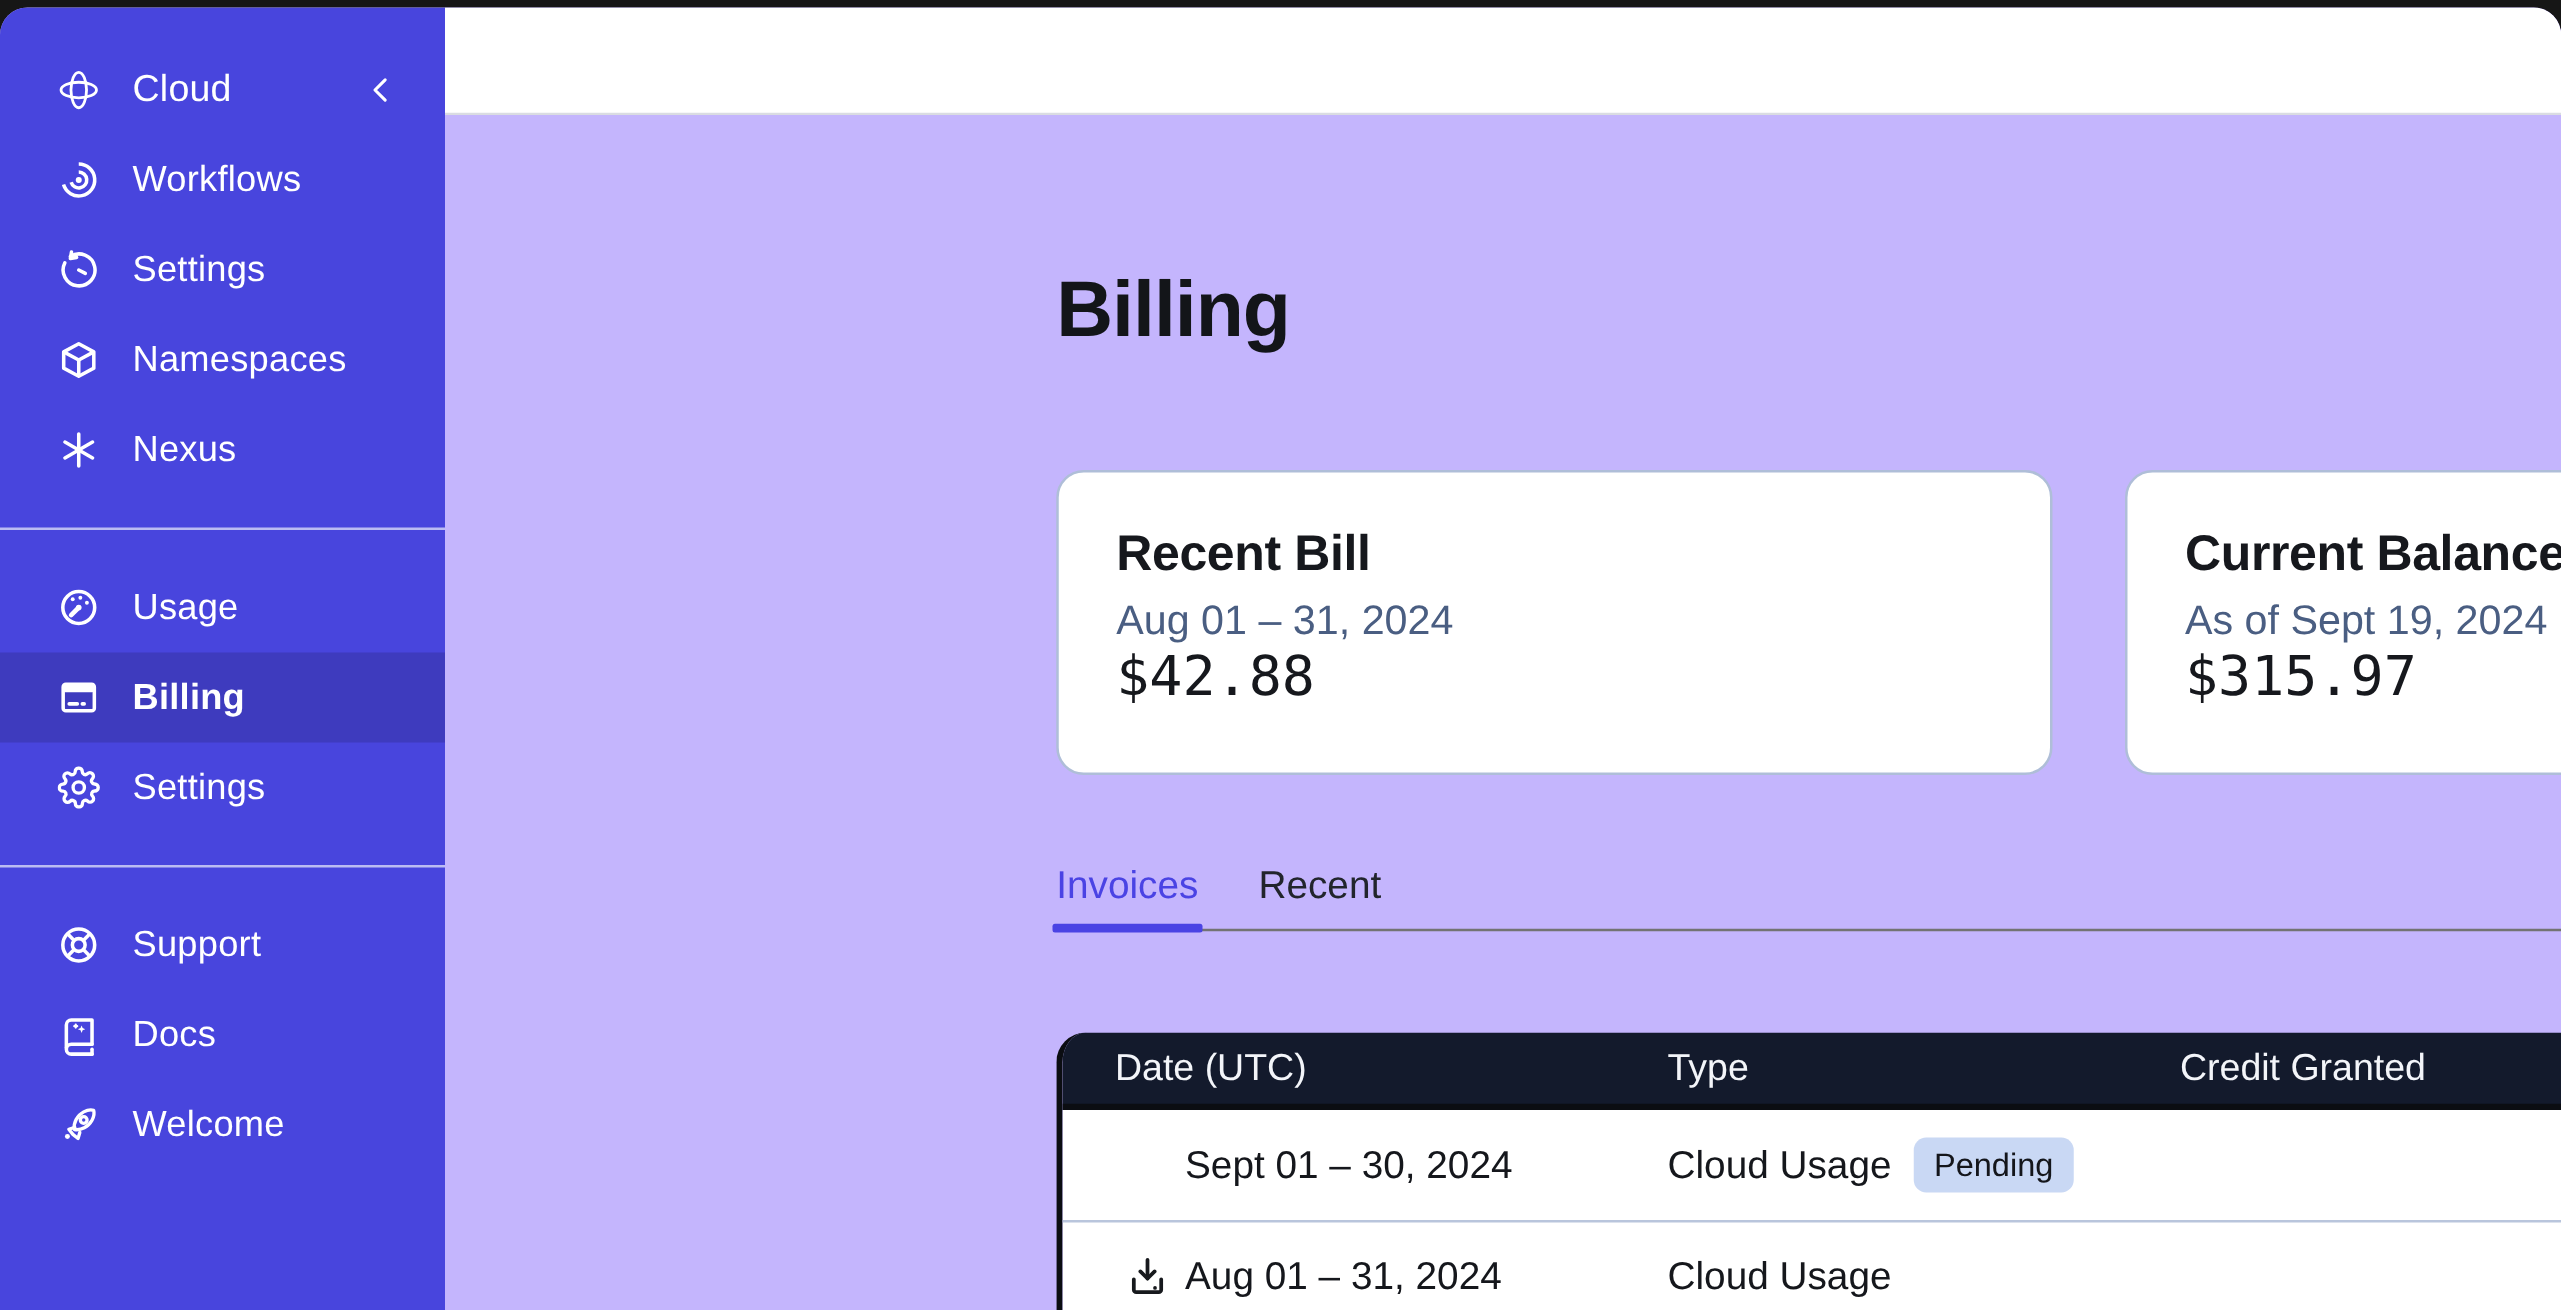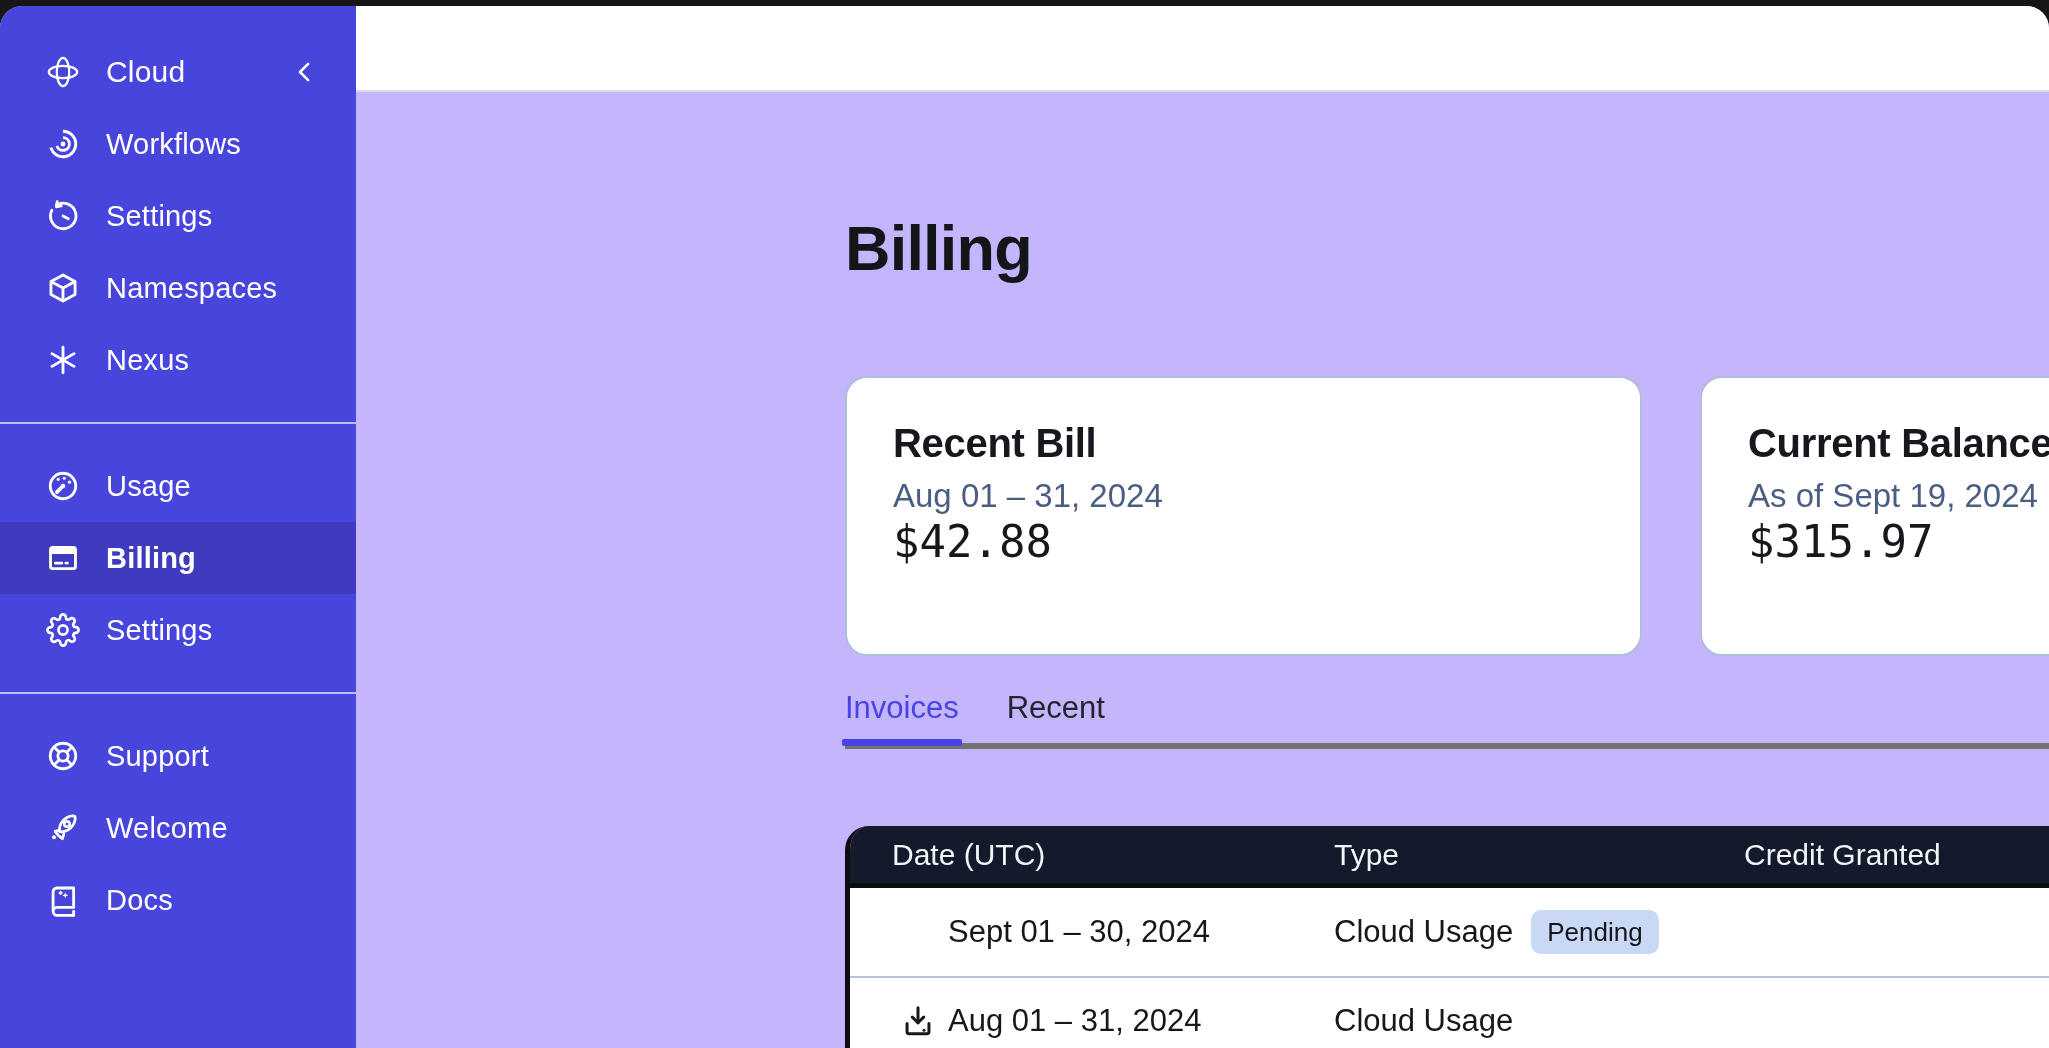--- a/index.html
+++ b/index.html
@@ -38,36 +38,36 @@
     border-top-right-radius:22px;
   }
   
   .main { position:absolute; left:356px; top:88px; right:0; bottom:0; }
   .page-title {
     position:absolute; left:489px; top:118px; margin:0;
     font-size:63px; line-height:1.15; font-weight:600;
     color:#131519; letter-spacing:-0.8px;
   }
   .card {
-    position:absolute; top:282px; height:280px;
+    position:absolute; top:282px; height:244px;
     background:#FFFFFF; border:2px solid #AFBED8; border-radius:22px;
     padding:42px 46px;
   }
   .card.card1 { left:489px; width:797px; }
   .card.card2 { left:1344px; width:800px; }
   .card-title { font-size:40px; line-height:46px; font-weight:600; color:#16181D; letter-spacing:-0.3px; }
   .card-sub { font-size:33px; line-height:40px; color:#4A5E82; margin-top:10px; }
   .card-amount {
     font-family:"DejaVu Sans Mono", monospace;
     font-size:44px; line-height:52px; color:#16181D; 
   }
   
   .tabs {
     position:absolute; left:489px; right:0; top:598px;
-    display:flex; gap:48px; border-bottom:6px solid #737373;
+    display:flex; gap:48px; border-bottom:2px solid #737373;
     font-size:31px; line-height:31px; font-weight:500;
   }
   .tab { padding-bottom:20px; color:#22252C; position:relative; cursor:pointer; }
   .tab.active { color:#4A43E4; }
   .tab.active::after {
     content:""; position:absolute; left:-3px; right:-3px; bottom:-3px;
     height:7px; background:#4A43E4; border-radius:2px;
   }
   
   .table {
@@ -194,38 +194,38 @@
           <circle cx="12" cy="12" r="3.6"></circle>
         <path d="M5.7 5.7l3.7 3.7"></path>
           <path d="M14.6 14.6l3.7 3.7"></path>
           <path d="M14.6 9.4l3.7-3.7"></path>
           <path d="M5.7 18.3l3.7-3.7"></path>
       </svg>
       <span>Support</span>
     </div>
 
     <div class="nav-item">
-      <svg class="ic" viewBox="0 0 24 24" fill="none" stroke="currentColor" stroke-width="1.9" stroke-linecap="round" stroke-linejoin="round">
-        <path d="M9.5 14.5C8.9 10.8 11 6.7 14.8 4.6c1.9-1 4-1.4 5.6-.9.5 1.6.1 3.7-.9 5.6-2.1 3.8-6.2 5.9-9.9 5.3z"></path>
-        <circle cx="14.8" cy="9.2" r="1.9"></circle>
-        <path d="M9.8 13.4l-3.4 1 2.3 2.9 2.9 2.3 1-3.4"></path>
-        <circle cx="5.6" cy="18.5" r="1.4" fill="currentColor" stroke="none"></circle>
-      </svg>
-      <span>Welcome</span>
-    </div>
-
-    <div class="nav-item">
       <svg class="ic" viewBox="0 0 24 24" fill="none" stroke="currentColor" stroke-width="2" stroke-linecap="round" stroke-linejoin="round">
         <path d="M19.5 17.2H7.8a2.8 2.8 0 0 0 0 5.6h11.7"></path>
         <path d="M5 19.2V6.3A2.8 2.8 0 0 1 7.8 3.5h11.7v13.7"></path>
         <path d="M19.5 22.8v-2.8"></path>
         <path d="M13.6 6.6l.6 1.5 1.5.6-1.5.6-.6 1.5-.6-1.5-1.5-.6 1.5-.6z" fill="currentColor" stroke="none"></path>
         <path d="M10.3 6.2v1.6M9.5 7h1.6" stroke-width="1.3"></path>
       </svg>
       <span>Docs</span>
+    </div>
+
+    <div class="nav-item">
+      <svg class="ic" viewBox="0 0 24 24" fill="none" stroke="currentColor" stroke-width="1.9" stroke-linecap="round" stroke-linejoin="round">
+        <path d="M9.5 14.5C8.9 10.8 11 6.7 14.8 4.6c1.9-1 4-1.4 5.6-.9.5 1.6.1 3.7-.9 5.6-2.1 3.8-6.2 5.9-9.9 5.3z"></path>
+        <circle cx="14.8" cy="9.2" r="1.9"></circle>
+        <path d="M9.8 13.4l-3.4 1 2.3 2.9 2.9 2.3 1-3.4"></path>
+        <circle cx="5.6" cy="18.5" r="1.4" fill="currentColor" stroke="none"></circle>
+      </svg>
+      <span>Welcome</span>
     </div>
 
   </aside>
 
   <header class="topbar"></header>
 
   <main class="main">
 
     <h1 class="page-title">Billing</h1>
 

